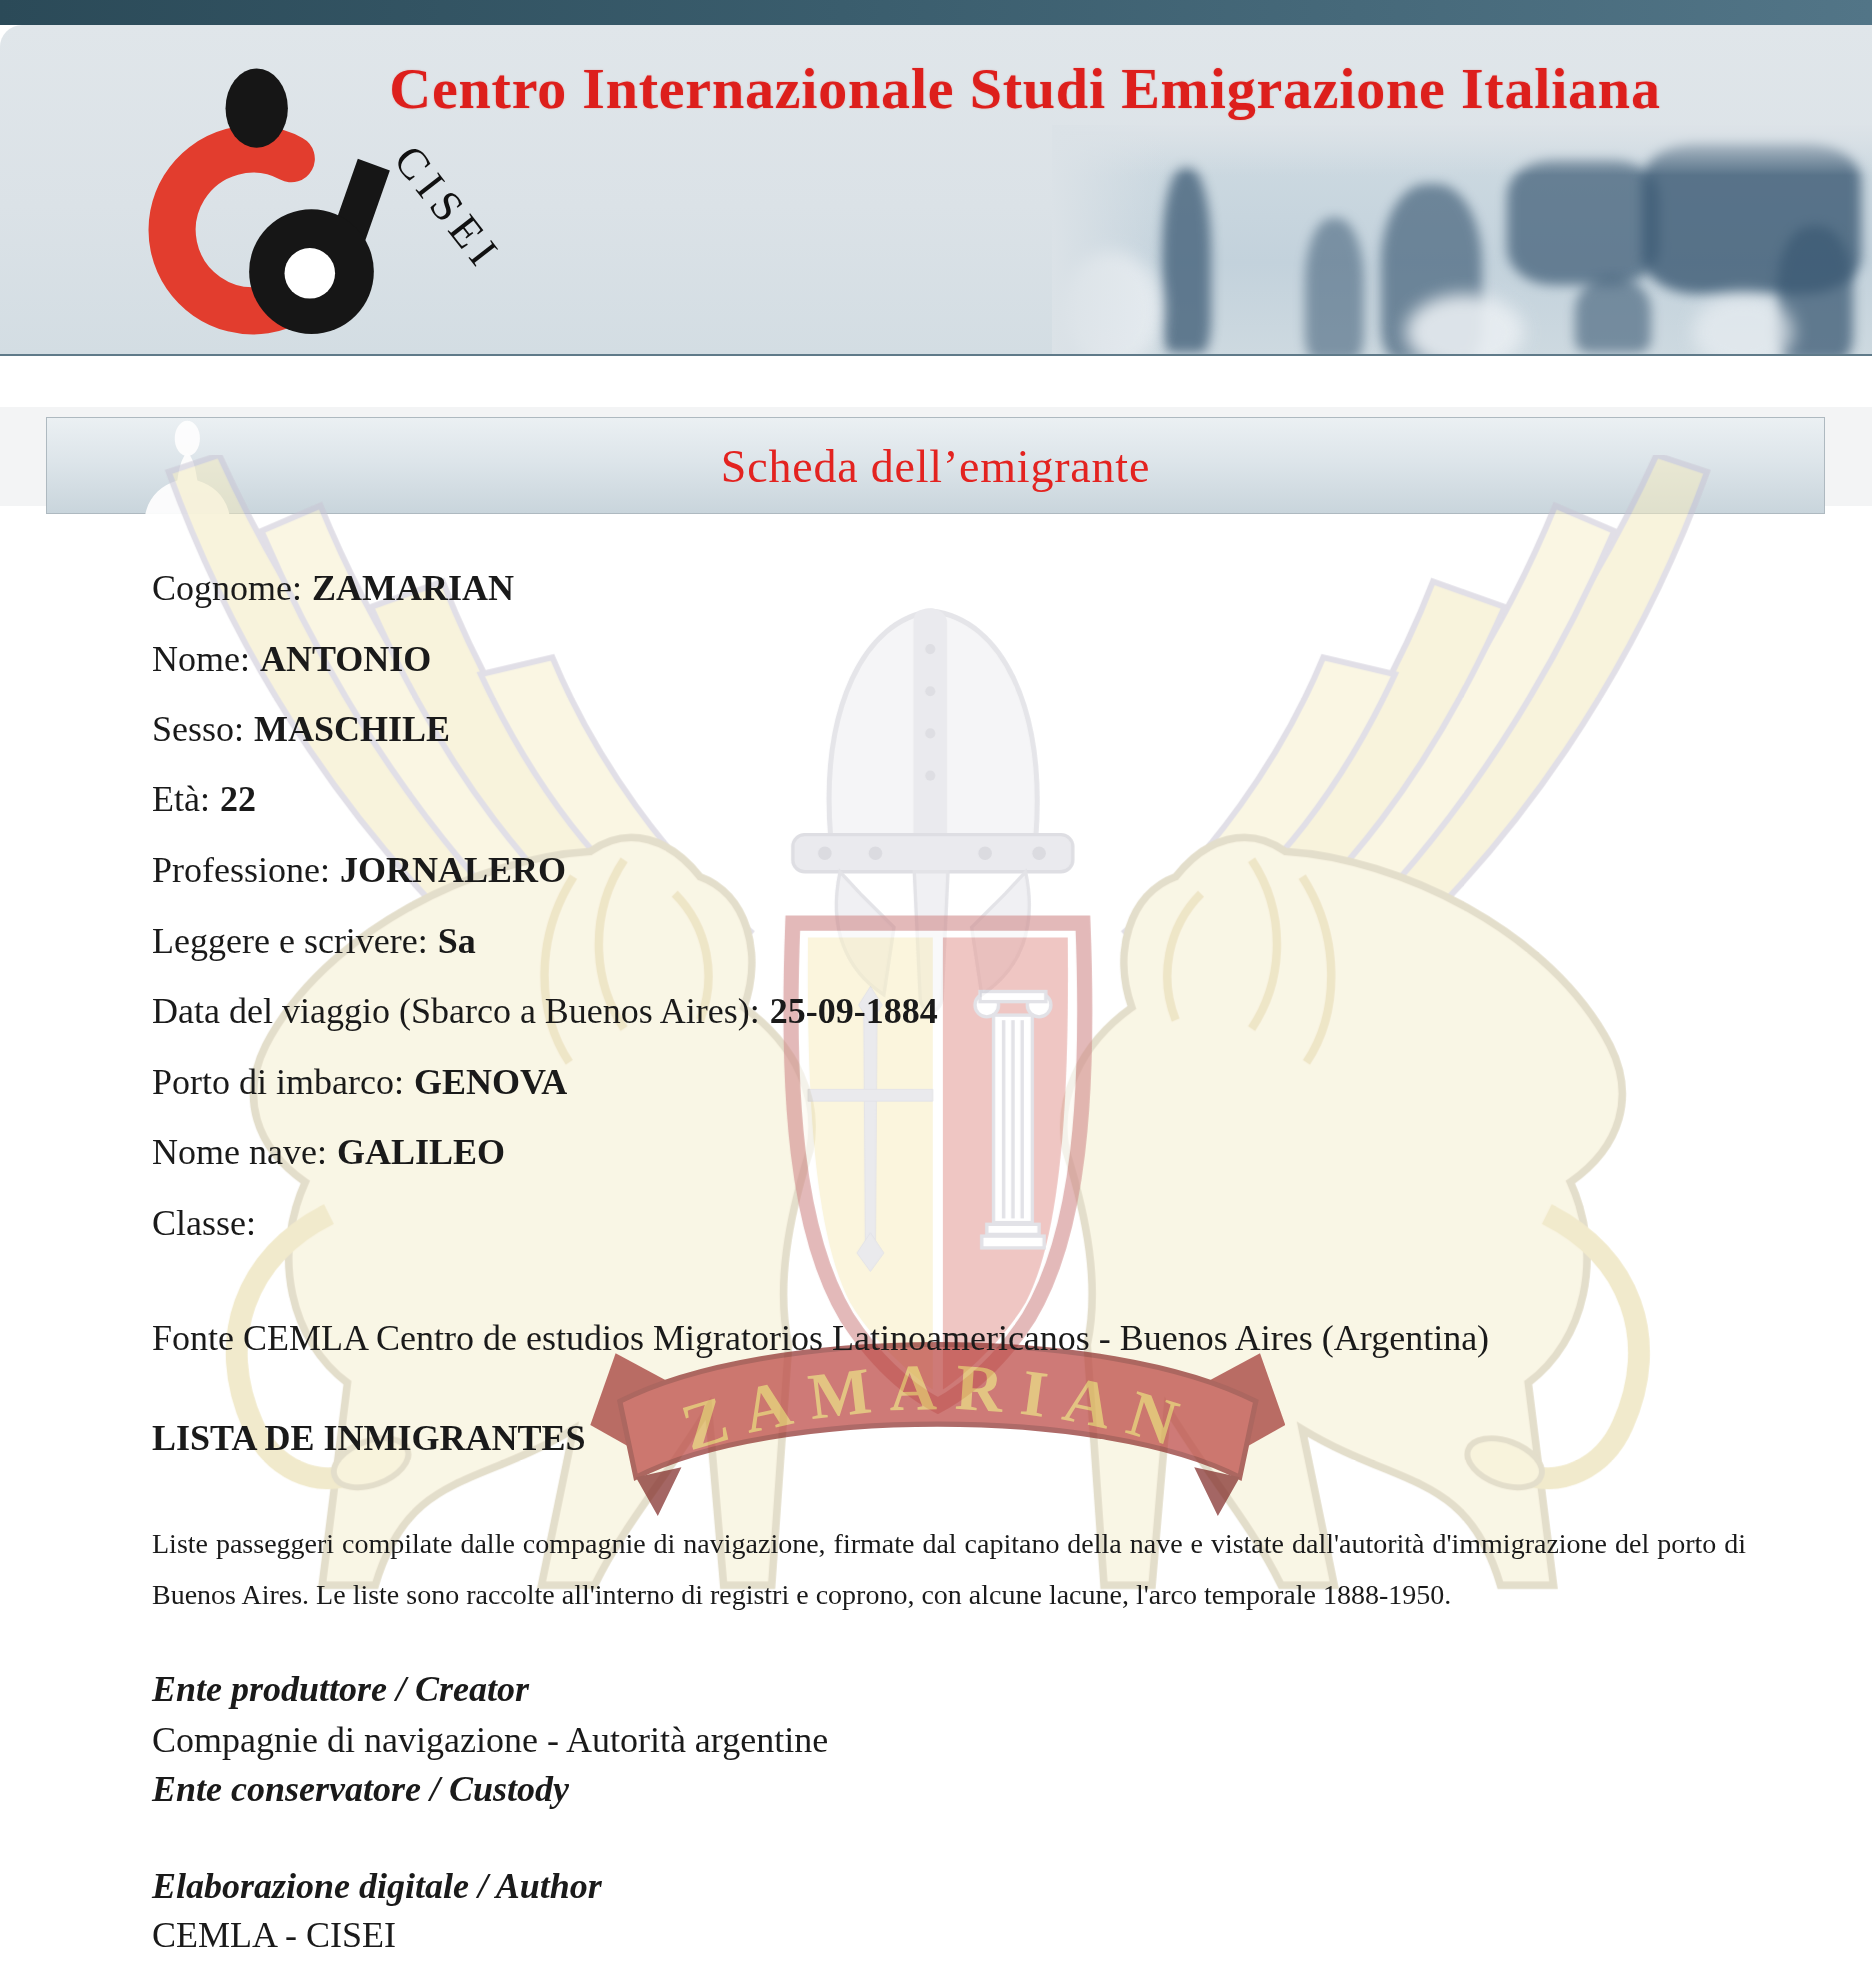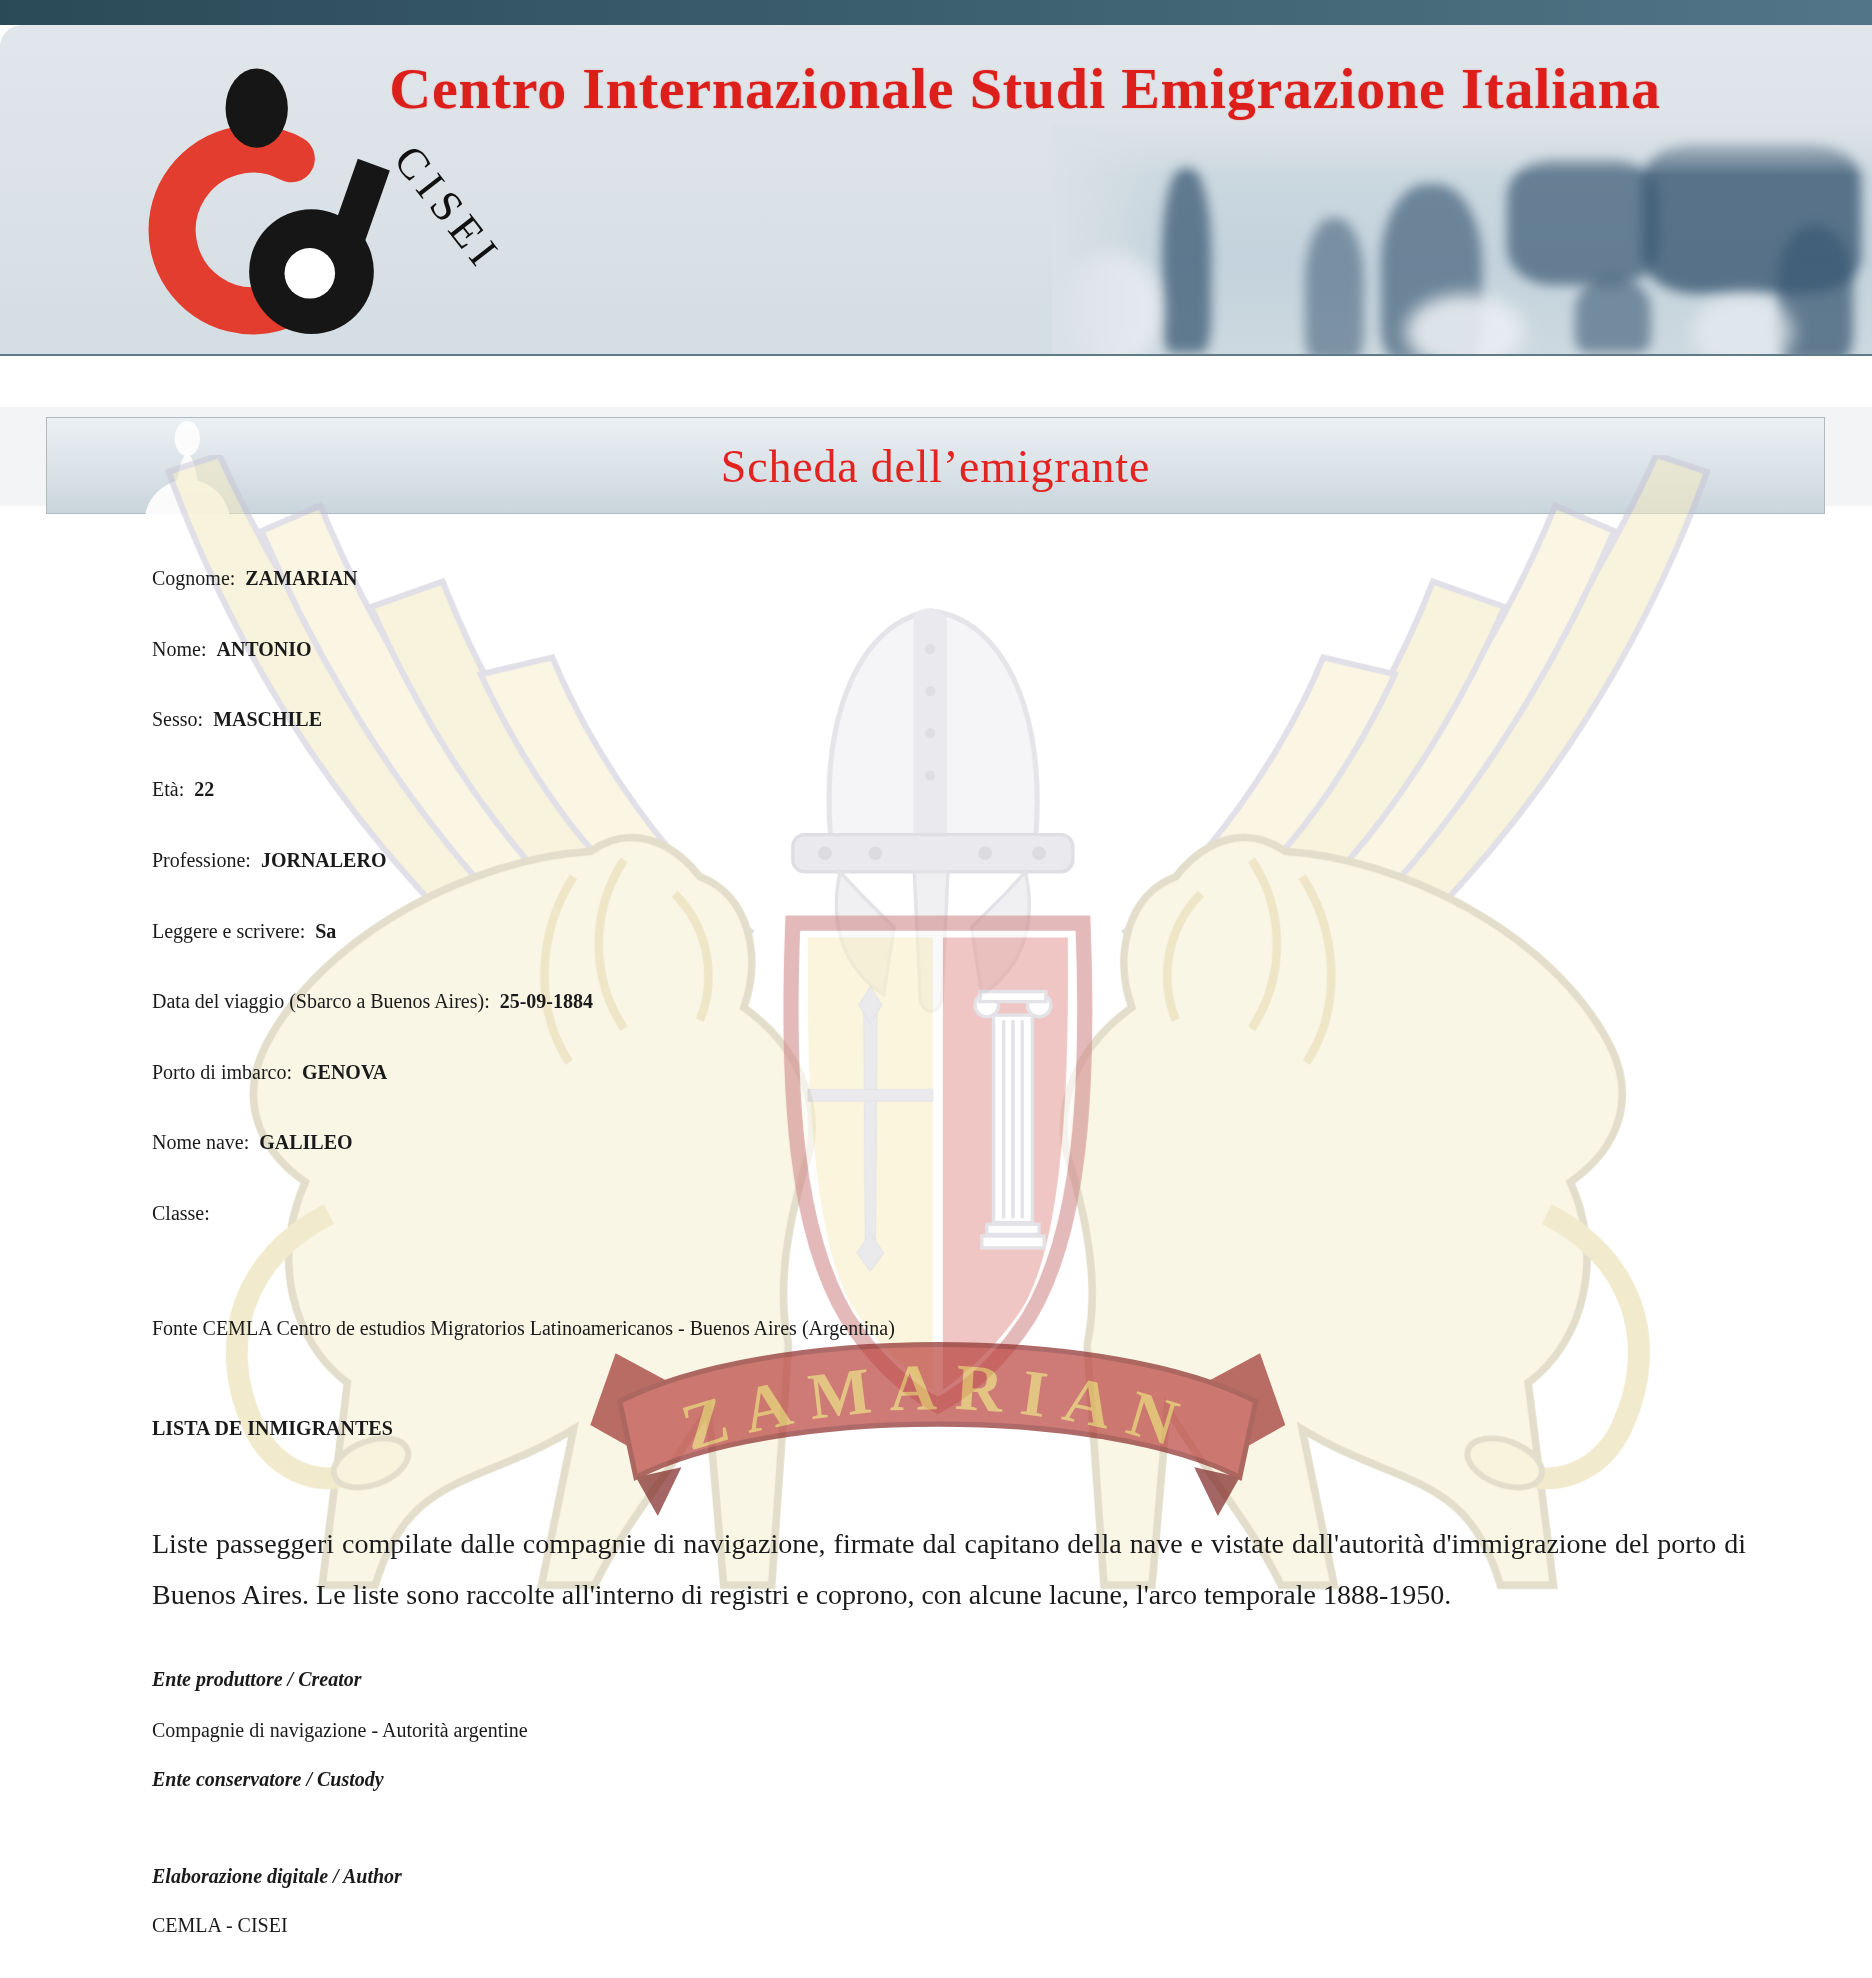--- a/index.html
+++ b/index.html
@@ -32,21 +32,21 @@
   .gutter{position:absolute;left:0;top:407px;width:1872px;height:99px;background:#f3f4f5;}
   .banner{position:absolute;left:46px;top:407px;width:1779px;height:97px;
           background:linear-gradient(180deg,#ebf0f3 0%,#dde5ea 45%,#c9d5dc 100%);
           border:0.8px solid #aeb9c0;box-sizing:border-box;margin-top:10px;}
   .banner-title{position:absolute;left:0;top:22px;width:100%;text-align:center;
           font-size:46px;color:#e32320;letter-spacing:0.8px;}
   .bust-svg{position:absolute;left:66px;top:1.7px;}
 
   
   .watermark{position:absolute;left:118px;top:455px;}
-  .line{position:absolute;left:152px;white-space:nowrap;font-size:20px;}
+  .line{position:absolute;left:152px;white-space:nowrap;font-size:36px;}
   .line b{margin-left:10px;}
   .italic{}
   .bi{font-style:italic;font-weight:bold;}
   .para{position:absolute;left:152px;width:1594px;font-size:28px;line-height:51px;
         text-align:justify;text-justify:inter-word;}
 </style>
 </head>
 <body>
 
 <div class="page">

